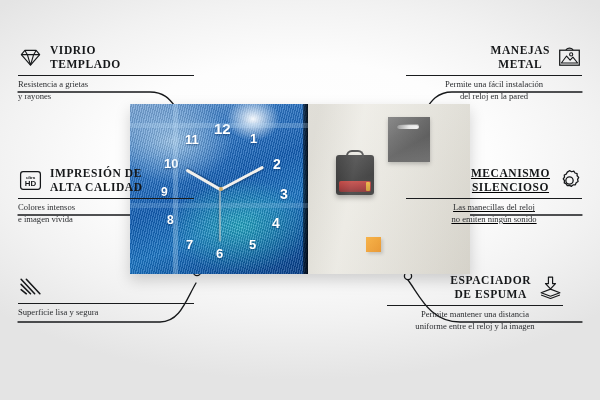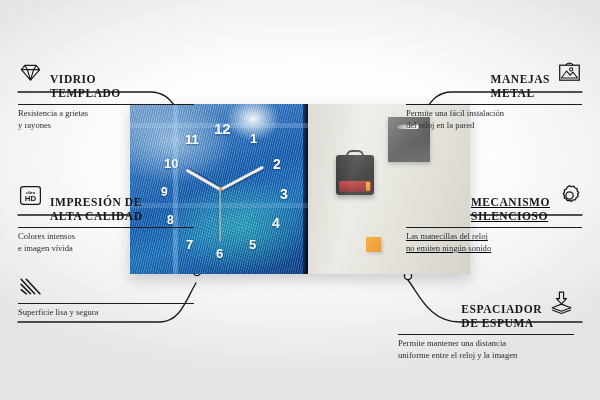--- a/index.html
+++ b/index.html
@@ -87,25 +87,25 @@
 
   .foam {
     position:absolute; left:58px; top:133px; width:15px; height:15px;
     background:linear-gradient(140deg,#f7a11b,#e8860c);
     box-shadow:2px 2px 3px rgba(0,0,0,.18);
   }
 
   
   .callout { position:absolute; width:176px; }
   .callout.left { text-align:left; }
-  .callout.right { text-align:left; }
+  .callout.right { text-align:center; }
   .co-head { display:flex; align-items:center; gap:7px; }
   .callout.right .co-head { flex-direction:row-reverse; }
   .co-title { font-size:11.5px; font-weight:bold; letter-spacing:.55px;
-    color:#16181a; line-height:1.18; text-transform:uppercase;margin-top:29px; }
+    color:#16181a; line-height:1.18; text-transform:uppercase; }
   .co-rule { height:1.3px; background:#1a1c1e; margin:4px 0 3px; }
   .co-sub { font-size:8.6px; color:#2b2d30; line-height:1.32; }
   .ico { width:25px; height:25px; flex:0 0 25px; display:block; }
 
   svg.lines { position:absolute; inset:0; width:600px; height:400px; pointer-events:none; }
 </style>
 </head>
 <body>
 
 <div id="stage">
@@ -253,21 +253,21 @@
         <div>SILENCIOSO</div>
       </div>
     </div>
     <div class="co-rule"></div>
     <div class="co-sub">
       <div>Las manecillas del reloj</div>
       <div>no emiten ningún sonido</div>
     </div>
   </div>
 
-  <div class="callout right" style="left:398px; top:274px;">
+  <div class="callout right" style="left:387px; top:274px;">
     <div class="co-head">
       <svg class="ico" viewBox="0 0 24 24">
         <path d="M10 2 h4 v6.2 h2.8 L12 13.4 L7.2 8.2 H10 Z" fill="none" stroke="#16181a" stroke-width="1.15" stroke-linejoin="round"></path>
         <path d="M12 13.6 L21 17 L12 20.4 L3 17 Z" fill="none" stroke="#16181a" stroke-width="1.15" stroke-linejoin="round"></path>
         <path d="M3 19.3 L12 22.6 L21 19.3" fill="none" stroke="#16181a" stroke-width="1.05" stroke-linejoin="round"></path>
       </svg>
       <div class="co-title">
         <div>ESPACIADOR</div>
         <div>DE ESPUMA</div>
       </div>

